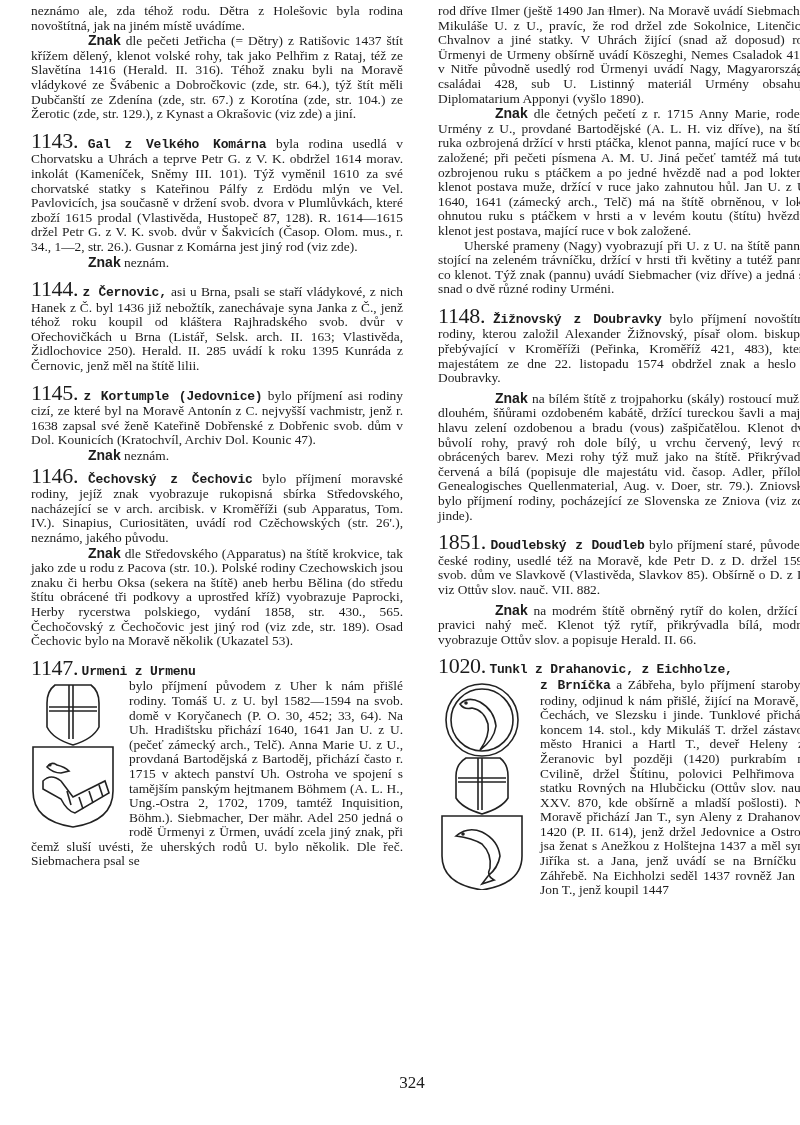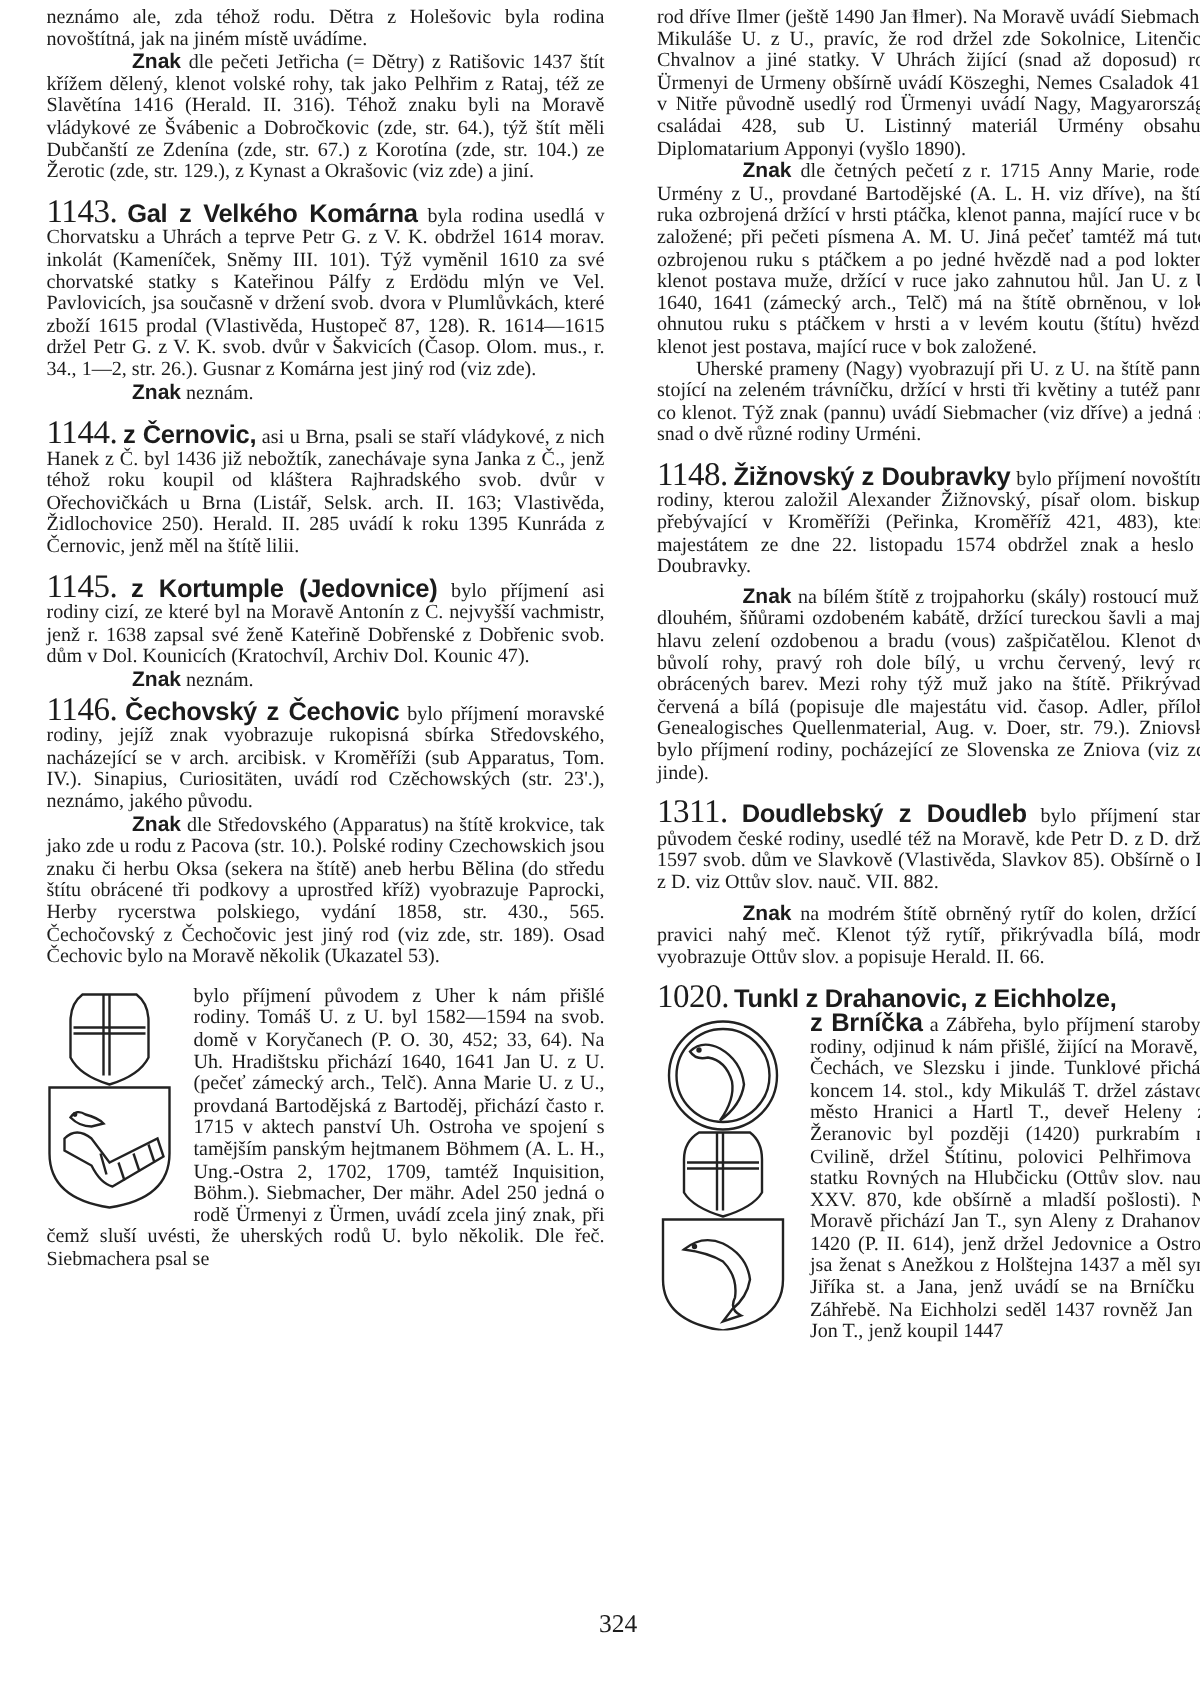--- a/index.html
+++ b/index.html
@@ -12,21 +12,21 @@
     position: absolute; top: 4px; width: 372px;
     font-size: 13.4px; line-height: 14.6px; text-align: justify;
   }
   .col.left { left: 31px; }
   .col.right { left: 438px; }
   .p { margin: 0; }
   .indent { text-indent: 26px; }
   .gap { height: 12px; }
   .gap-s { height: 5px; }
   .num { font-size: 22px; font-weight: normal; letter-spacing: -0.3px; }
-  .name { font-size: 17px; font-weight: bold; font-family: Liberation Sans, sans-serif; letter-spacing: -0.2px; }
+  .name { font-size: 13px; font-weight: bold; font-family: Liberation Mono, monospace; letter-spacing: -0.2px; }
   .znak { font-weight: bold; font-family: "Liberation Sans", "DejaVu Sans", sans-serif; font-size: 14px; margin-left: 31px; }
   .float-arms { float: left; margin: 2px 10px 0 -4px; }
   .float-arms svg { display: block; }
   .page-number {
     position: absolute; left: 12px; width: 800px; top: 1073px;
     text-align: center; font-size: 17px; font-family: "Liberation Serif", serif;
   }
   .mark-top { position: absolute; left: 607px; top: 8px; font-size: 5px; color: #999; }
 </style>
 </head>
@@ -50,26 +50,27 @@
   </div>
 
   <div class="gap"></div>
   <div>
     <p class="p"><span class="num">1145.</span> <span class="name">z Kortumple (Jedovnice)</span><span> bylo příjmení asi rodiny cizí, ze které byl na Moravě Antonín z C. nejvyšší vachmistr, jenž r. 1638 zapsal své ženě Kateřině Dobřenské z Dobřenic svob. dům v Dol. Kounicích (Kratochvíl, Archiv Dol. Kounic 47).</span></p>
     <p class="p indent"><span class="znak">Znak</span><span> neznám.</span></p>
   </div>
 
   <div class="gap-s"></div>
   <div>
-    <p class="p"><span class="num">1146.</span> <span class="name">Čechovský z Čechovic</span><span> bylo příjmení moravské rodiny, jejíž znak vyobrazuje rukopisná sbírka Středovského, nacházející se v arch. arcibisk. v Kroměříži (sub Apparatus, Tom. IV.). Sinapius, Curiositäten, uvádí rod Czěchowských (str. 23'.), neznámo, jakého původu.</span></p>
+    <p class="p"><span class="num">1146.</span> <span class="name">Čechovský z Čechovic</span><span> bylo příjmení moravské rodiny, jejíž znak vyobrazuje rukopisná sbírka Středovského, nacházející se v arch. arcibisk. v Kroměříži (sub Apparatus, Tom. IV.). Sinapius, Curiositäten, uvádí rod Czěchowských (str. 26'.), neznámo, jakého původu.</span></p>
     <p class="p indent"><span class="znak">Znak</span><span> dle Středovského (Apparatus) na štítě krokvice, tak jako zde u rodu z Pacova (str. 10.). Polské rodiny Czechowskich jsou znaku či herbu Oksa (sekera na štítě) aneb herbu Bělina (do středu štítu obrácené tři podkovy a uprostřed kříž) vyobrazuje Paprocki, Herby rycerstwa polskiego, vydání 1858, str. 430., 565. Čechočovský z Čechočovic jest jiný rod (viz zde, str. 189). Osad Čechovic bylo na Moravě několik (Ukazatel 53).</span></p>
   </div>
 
   <div class="gap"></div>
   <div>
+    <p class="p"><span class="num">1147.</span> <span class="name">Urmeni z Urmenu</span></p>
     <div class="float-arms">
       <svg width="92" height="150" viewBox="0 0 92 150">
         <g fill="none" stroke="#222" stroke-width="1.6">
 
           <path d="M28 4 L64 4 Q72 10 72 22 L72 46 Q66 58 46 64 Q26 58 20 46 L20 22 Q20 10 28 4 Z"></path>
           <line x1="22" y1="26" x2="70" y2="26"></line>
           <line x1="22" y1="30" x2="70" y2="30"></line>
           <line x1="46" y1="4" x2="46" y2="58"></line>
           <line x1="42" y1="4" x2="42" y2="58"></line>
 
@@ -97,21 +98,21 @@
 
   <div class="gap"></div>
   <div>
     <p class="p"><span class="num">1148.</span> <span class="name">Žižnovský z Doubravky</span><span> bylo příjmení novoštítné rodiny, kterou založil Alexander Žižnovský, písař olom. biskupů, přebývající v Kroměříži (Peřinka, Kroměříž 421, 483), který majestátem ze dne 22. listopadu 1574 obdržel znak a heslo z Doubravky.</span></p>
     <div class="gap-s"></div>
     <p class="p indent"><span class="znak">Znak</span><span> na bílém štítě z trojpahorku (skály) rostoucí muž v dlouhém, šňůrami ozdobeném kabátě, držící tureckou šavli a majíc hlavu zelení ozdobenou a bradu (vous) zašpičatělou. Klenot dva bůvolí rohy, pravý roh dole bílý, u vrchu červený, levý roh obrácených barev. Mezi rohy týž muž jako na štítě. Přikrývadla červená a bílá (popisuje dle majestátu vid. časop. Adler, příloha Genealogisches Quellenmaterial, Aug. v. Doer, str. 79.). Zniovský bylo příjmení rodiny, pocházející ze Slovenska ze Zniova (viz zde jinde).</span></p>
   </div>
 
   <div class="gap"></div>
   <div>
-    <p class="p"><span class="num">1311.</span> <span class="name">Doudlebský z Doudleb</span><span> bylo příjmení staré, původem české rodiny, usedlé též na Moravě, kde Petr D. z D. držel 1597 svob. dům ve Slavkově (Vlastivěda, Slavkov 85). Obšírně o D. z D. viz Ottův slov. nauč. VII. 882.</span></p>
+    <p class="p"><span class="num">1851.</span> <span class="name">Doudlebský z Doudleb</span><span> bylo příjmení staré, původem české rodiny, usedlé též na Moravě, kde Petr D. z D. držel 1597 svob. dům ve Slavkově (Vlastivěda, Slavkov 85). Obšírně o D. z D. viz Ottův slov. nauč. VII. 882.</span></p>
     <div class="gap-s"></div>
     <p class="p indent"><span class="znak">Znak</span><span> na modrém štítě obrněný rytíř do kolen, držící v pravici nahý meč. Klenot týž rytíř, přikrývadla bílá, modrá, vyobrazuje Ottův slov. a popisuje Herald. II. 66.</span></p>
   </div>
 
   <div class="gap"></div>
   <div>
     <p class="p"><span class="num">1020.</span> <span class="name">Tunkl z Drahanovic, z Eichholze,</span></p>
     <div class="float-arms">
       <svg width="96" height="210" viewBox="0 0 96 210">
         <g fill="none" stroke="#222" stroke-width="1.6">

